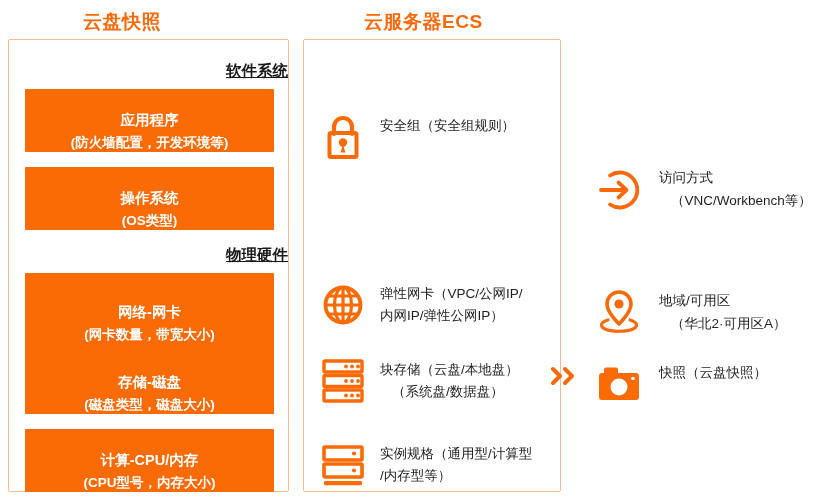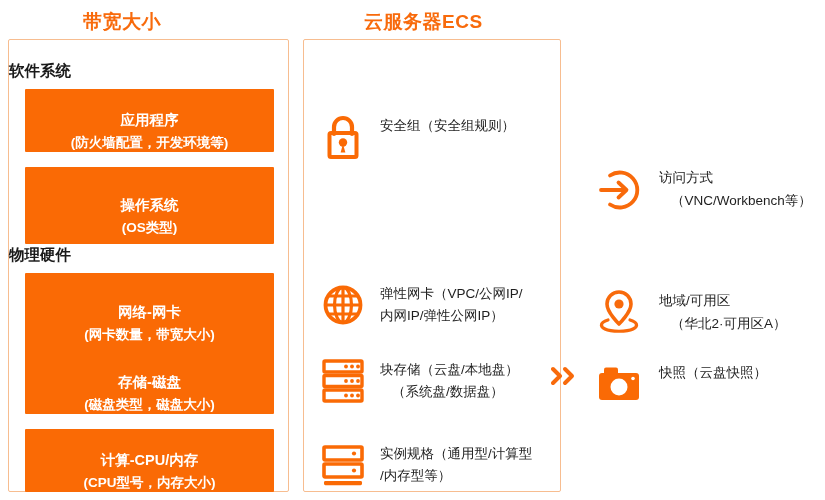--- a/index.html
+++ b/index.html
@@ -34,24 +34,25 @@
     border: 1px solid #f7bd90;
     border-radius: 2px;
   }
   #panel-physical { left: 8px;   top: 39px; width: 281px; height: 453px; }
   #panel-ecs      { left: 303px; top: 39px; width: 258px; height: 453px; }
 
   
   .section-head {
     position: absolute;
     width: 100%;
-    text-align: left;
+    text-align: right;
     font-size: 15.5px;
     font-weight: bold;
     color: #1a1a1a;
+    text-decoration: underline;
   }
   .obox {
     position: absolute;
     left: 16px;
     width: 249px;
     background: #fa6a05;
     color: #ffffff;
     text-align: center;
     border-radius: 1px;
     display: flex;
@@ -118,34 +119,34 @@
     font-family: "Liberation Sans", "DejaVu Sans", sans-serif;
   }
 
   svg { display: block; }
 </style>
 </head>
 <body>
 
 <div class="canvas">
 
-  <div class="col-title" id="title-physical">带宽大小</div>
+  <div class="col-title" id="title-physical">云盘快照</div>
 
   <div class="col-title" id="title-ecs">云服务器ECS</div>
 
   <div class="panel" id="panel-physical">
 
     <div class="section-head" style="top:21px;">软件系统</div>
 
     <div class="obox" style="top:49px; height:63px;">
       <span class="l1">应用程序</span>
       <span class="l2">(防火墙配置，开发环境等)</span>
     </div>
 
-    <div class="obox" style="top:127px; height:77px;">
+    <div class="obox" style="top:127px; height:63px;">
       <span class="l1">操作系统</span>
       <span class="l2">(OS类型)</span>
     </div>
 
     <div class="section-head" style="top:205px;">物理硬件</div>
 
     <div class="obox" style="top:233px; height:80px;">
       <span class="l1">网络-网卡</span>
       <span class="l2">(网卡数量，带宽大小)</span>
     </div>

